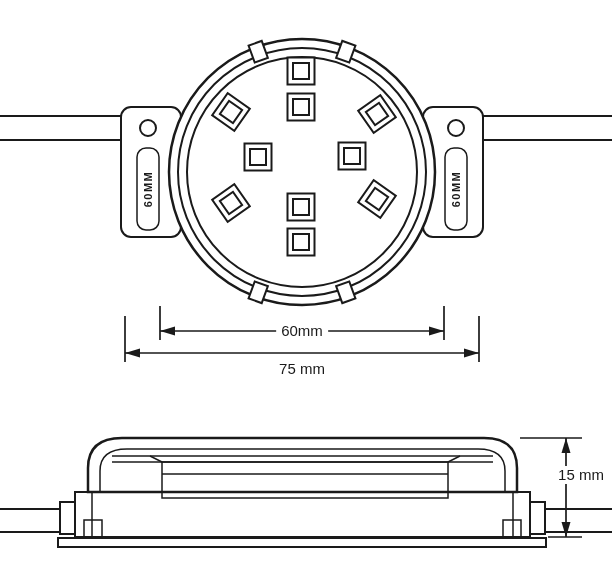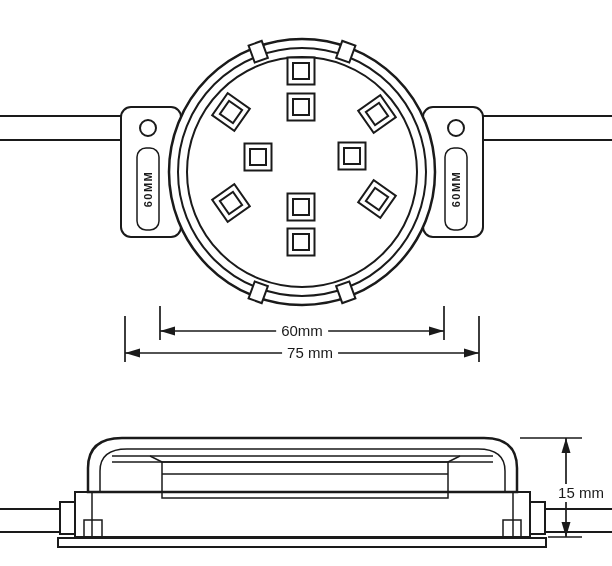--- a/index.html
+++ b/index.html
@@ -169,15 +169,15 @@
         <line x1="566" y1="438" x2="566" y2="537" class="dim" data-name="dimension-line"></line>
         <polygon points="566,438 561.5,453 570.5,453" class="arrow" data-name="arrow-up-icon"></polygon>
         <polygon points="566,537 561.5,522 570.5,522" class="arrow" data-name="arrow-down-icon"></polygon>
       </g>
     </g>
   </svg>
 
   <div class="label tab-label" style="left:107px;top:182px;" data-name="left-tab-label">60MM</div>
   <div class="label tab-label" style="left:415px;top:182px;" data-name="right-tab-label">60MM</div>
   <div class="label dim-label" style="left:302px;top:322px;" data-name="dim-60mm-label">60mm</div>
-  <div class="label dim-label" style="left:302px;top:344px;margin-left:8px;" data-name="dim-75mm-label">75 mm</div>
-  <div class="label dim-label" style="left:581px;top:484px;" data-name="dim-15mm-label">15 mm</div>
+  <div class="label dim-label" style="left:302px;top:360px;" data-name="dim-75mm-label">75 mm</div>
+  <div class="label dim-label" style="left:581px;top:466px;" data-name="dim-15mm-label">15 mm</div>
 </div>
 
 </body></html>

